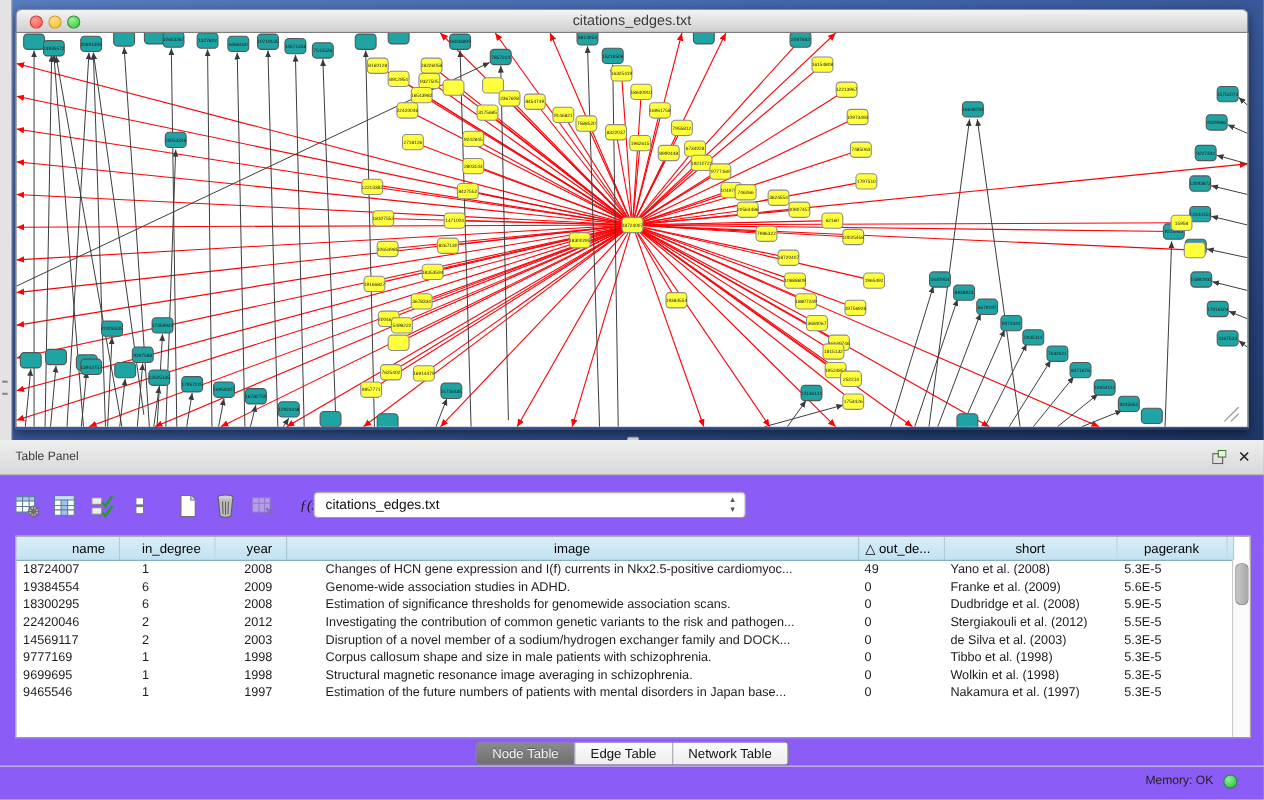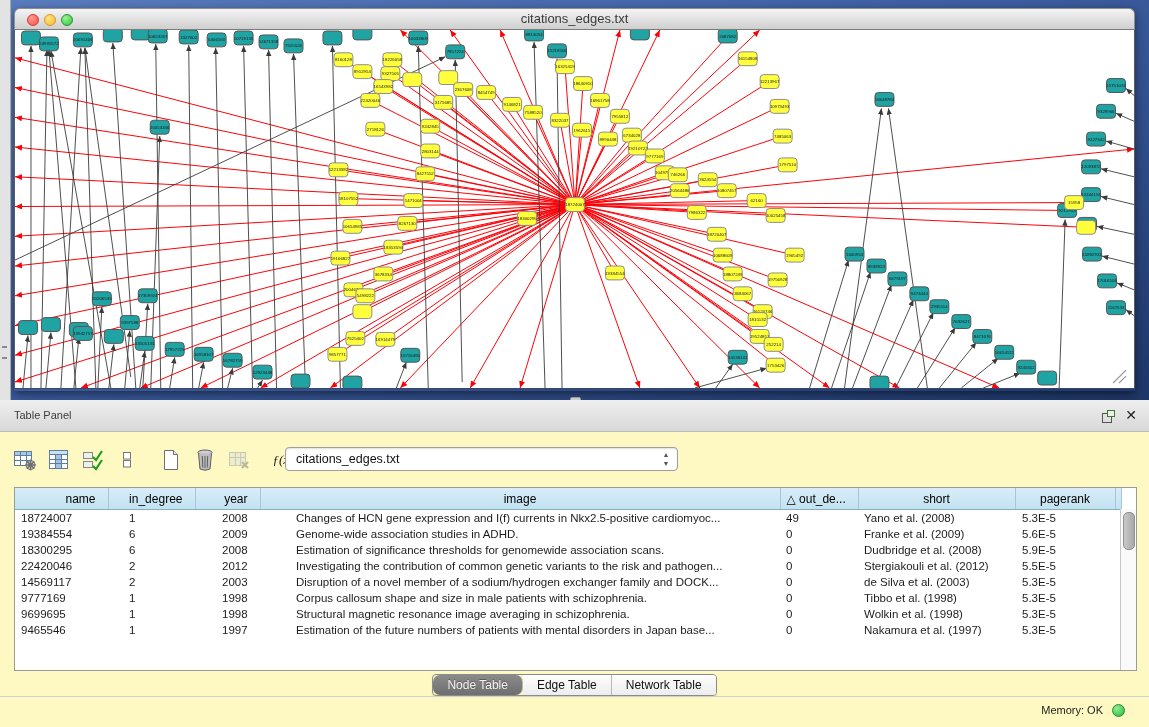--- a/index.html
+++ b/index.html
@@ -21,21 +21,21 @@
   #titlebar .win-title{display:block;text-align:center;line-height:20px;font-size:13px;color:#3a3a3a;}
   .tl{position:absolute;top:5px;width:12px;height:12px;border-radius:50%;box-sizing:border-box;}
   .tl.red{left:12px;background:radial-gradient(circle at 35% 30%,#ff9a93,#f8544a);border:1px solid #ce3a34;}
   .tl.yel{left:29px;background:radial-gradient(circle at 35% 30%,#ffe084,#f9bd2f);border:1px solid #d29a23;}
   .tl.grn{left:46px;background:radial-gradient(circle at 35% 30%,#9af48c,#32c146);border:1px solid #26962f;}
   #canvas{position:relative;width:100%;height:359px;background:#fff;
           border-left:1px solid #5b5b5b;border-right:1px solid #5b5b5b;border-bottom:1px solid #39476b;box-sizing:border-box;}
   #net-svg{display:block;width:100%;height:100%;}
 
   
-  #tablepanel{position:absolute;left:0;top:400px;width:1149px;height:327px;background:#fef9c3;}
+  #tablepanel{position:absolute;left:0;top:400px;width:1149px;height:327px;background:#8b5cf6;}
   #tp-dimple{position:absolute;left:570px;top:-3px;width:9px;height:4px;border-radius:2px;
              background:#cfcfcf;border:1px solid #9b9b9b;}
   #tp-header{position:absolute;left:0;top:0;width:100%;height:31px;
              background:linear-gradient(#efefef,#d8d8d8);border-bottom:1px solid #bdbdbd;}
   #tp-title{position:absolute;left:14px;top:0;line-height:31px;font-size:11px;color:#3c3c3c;}
   #tp-float{position:absolute;right:34px;top:9px;width:13px;height:13px;cursor:pointer;}
   #tp-close{position:absolute;right:12px;top:6px;font-size:14px;font-weight:bold;color:#222;cursor:pointer;line-height:19px;}
 
   #tp-toolbar{position:absolute;left:10px;top:40px;height:40px;display:flex;align-items:center;}
   .tbtn{width:30px;height:32px;display:flex;align-items:center;justify-content:center;margin-right:4px;}
@@ -66,21 +66,21 @@
   #vscroll{position:absolute;right:0;top:21px;bottom:0;width:15px;background:#fafafa;border-left:1px solid #c9c9c9;}
   #vscroll .thumb{position:absolute;left:2px;top:3px;width:10px;height:36px;border-radius:5px;
                   background:linear-gradient(90deg,#c9c9c9,#a8a8a8);border:1px solid #909090;}
 
   #tabs{position:absolute;left:0;top:274px;width:100%;height:21px;text-align:center;}
   .tabgroup{display:inline-flex;height:20px;border:1px solid #8b8b8b;border-radius:4px;overflow:hidden;
             box-shadow:0 1px 1px rgba(0,0,0,.15);}
   .tab{padding:0 14px;line-height:20px;font-size:12px;color:#111;
        background:linear-gradient(#fdfdfd,#ededed);border-right:1px solid #b7b7b7;cursor:pointer;}
   .tab:last-child{border-right:none;}
-  .tab.active{background:linear-gradient(#8b8b8b,#6e6e6e);color:#f3f3f3;text-shadow:0 -1px 0 rgba(0,0,0,.3);border-radius:7px;}
+  .tab.active{background:linear-gradient(#8b8b8b,#6e6e6e);color:#f3f3f3;text-shadow:0 -1px 0 rgba(0,0,0,.3);}
 
   #statusbar{position:absolute;left:0;top:296px;width:100%;height:27px;border-top:1px solid #d2d2d2;}
   #mem-label{position:absolute;right:46px;top:0;line-height:26px;font-size:11px;color:#222;}
   #mem-dot{position:absolute;right:24px;top:7px;width:13px;height:13px;border-radius:50%;
            background:radial-gradient(circle at 35% 30%,#8ef09a,#27b43a);border:1px solid #2a8a33;box-sizing:border-box;}
 </style>
 </head>
 <body>
 
 <div id="app">

